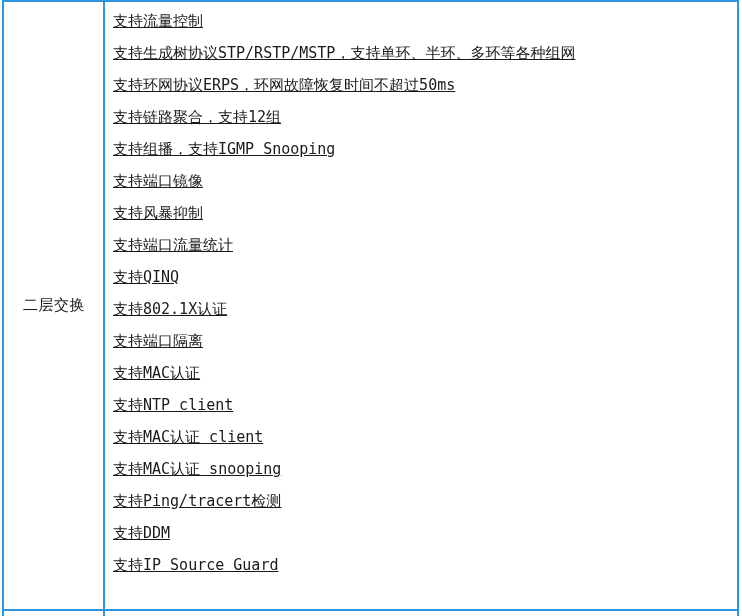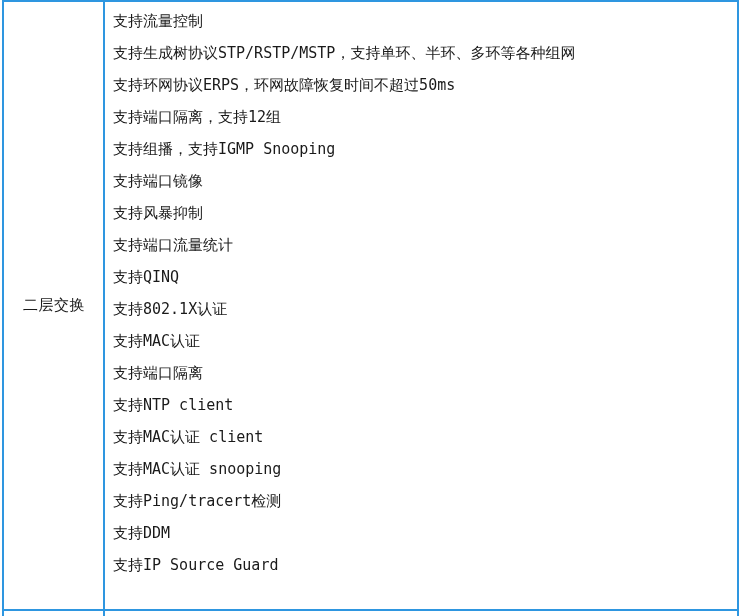--- a/index.html
+++ b/index.html
@@ -51,20 +51,21 @@
   }
   .cat-label {
     font-size: 15px;
     letter-spacing: 0.5px;
     white-space: nowrap;
   }
   .features-cell {
     flex: 1 1 auto;
     border-right: 2px solid var(--border-color);
     padding: 3px 0 0 8px;
+    text-decoration: underline;
   }
   .feature-row {
     height: 32px;
     display: flex;
     align-items: center;
     font-size: 15px;
     white-space: nowrap;
   }
 </style>
 </head>
@@ -75,29 +76,29 @@
   <div class="trow main">
 
     <div class="cell cat-cell">
       <span class="cat-label">二层交换</span>
     </div>
 
     <div class="cell features-cell">
       <div class="feature-row">支持流量控制</div>
       <div class="feature-row">支持生成树协议STP/RSTP/MSTP，支持单环、半环、多环等各种组网</div>
       <div class="feature-row">支持环网协议ERPS，环网故障恢复时间不超过50ms</div>
-      <div class="feature-row">支持端口隔离，支持12组</div>
+      <div class="feature-row">支持链路聚合，支持12组</div>
       <div class="feature-row">支持组播，支持IGMP Snooping</div>
       <div class="feature-row">支持端口镜像</div>
       <div class="feature-row">支持风暴抑制</div>
       <div class="feature-row">支持端口流量统计</div>
       <div class="feature-row">支持QINQ</div>
       <div class="feature-row">支持802.1X认证</div>
+      <div class="feature-row">支持端口隔离</div>
       <div class="feature-row">支持MAC认证</div>
-      <div class="feature-row">支持端口隔离</div>
       <div class="feature-row">支持NTP client</div>
       <div class="feature-row">支持MAC认证 client</div>
       <div class="feature-row">支持MAC认证 snooping</div>
       <div class="feature-row">支持Ping/tracert检测</div>
       <div class="feature-row">支持DDM</div>
       <div class="feature-row">支持IP Source Guard</div>
     </div>
 
   </div>
 

